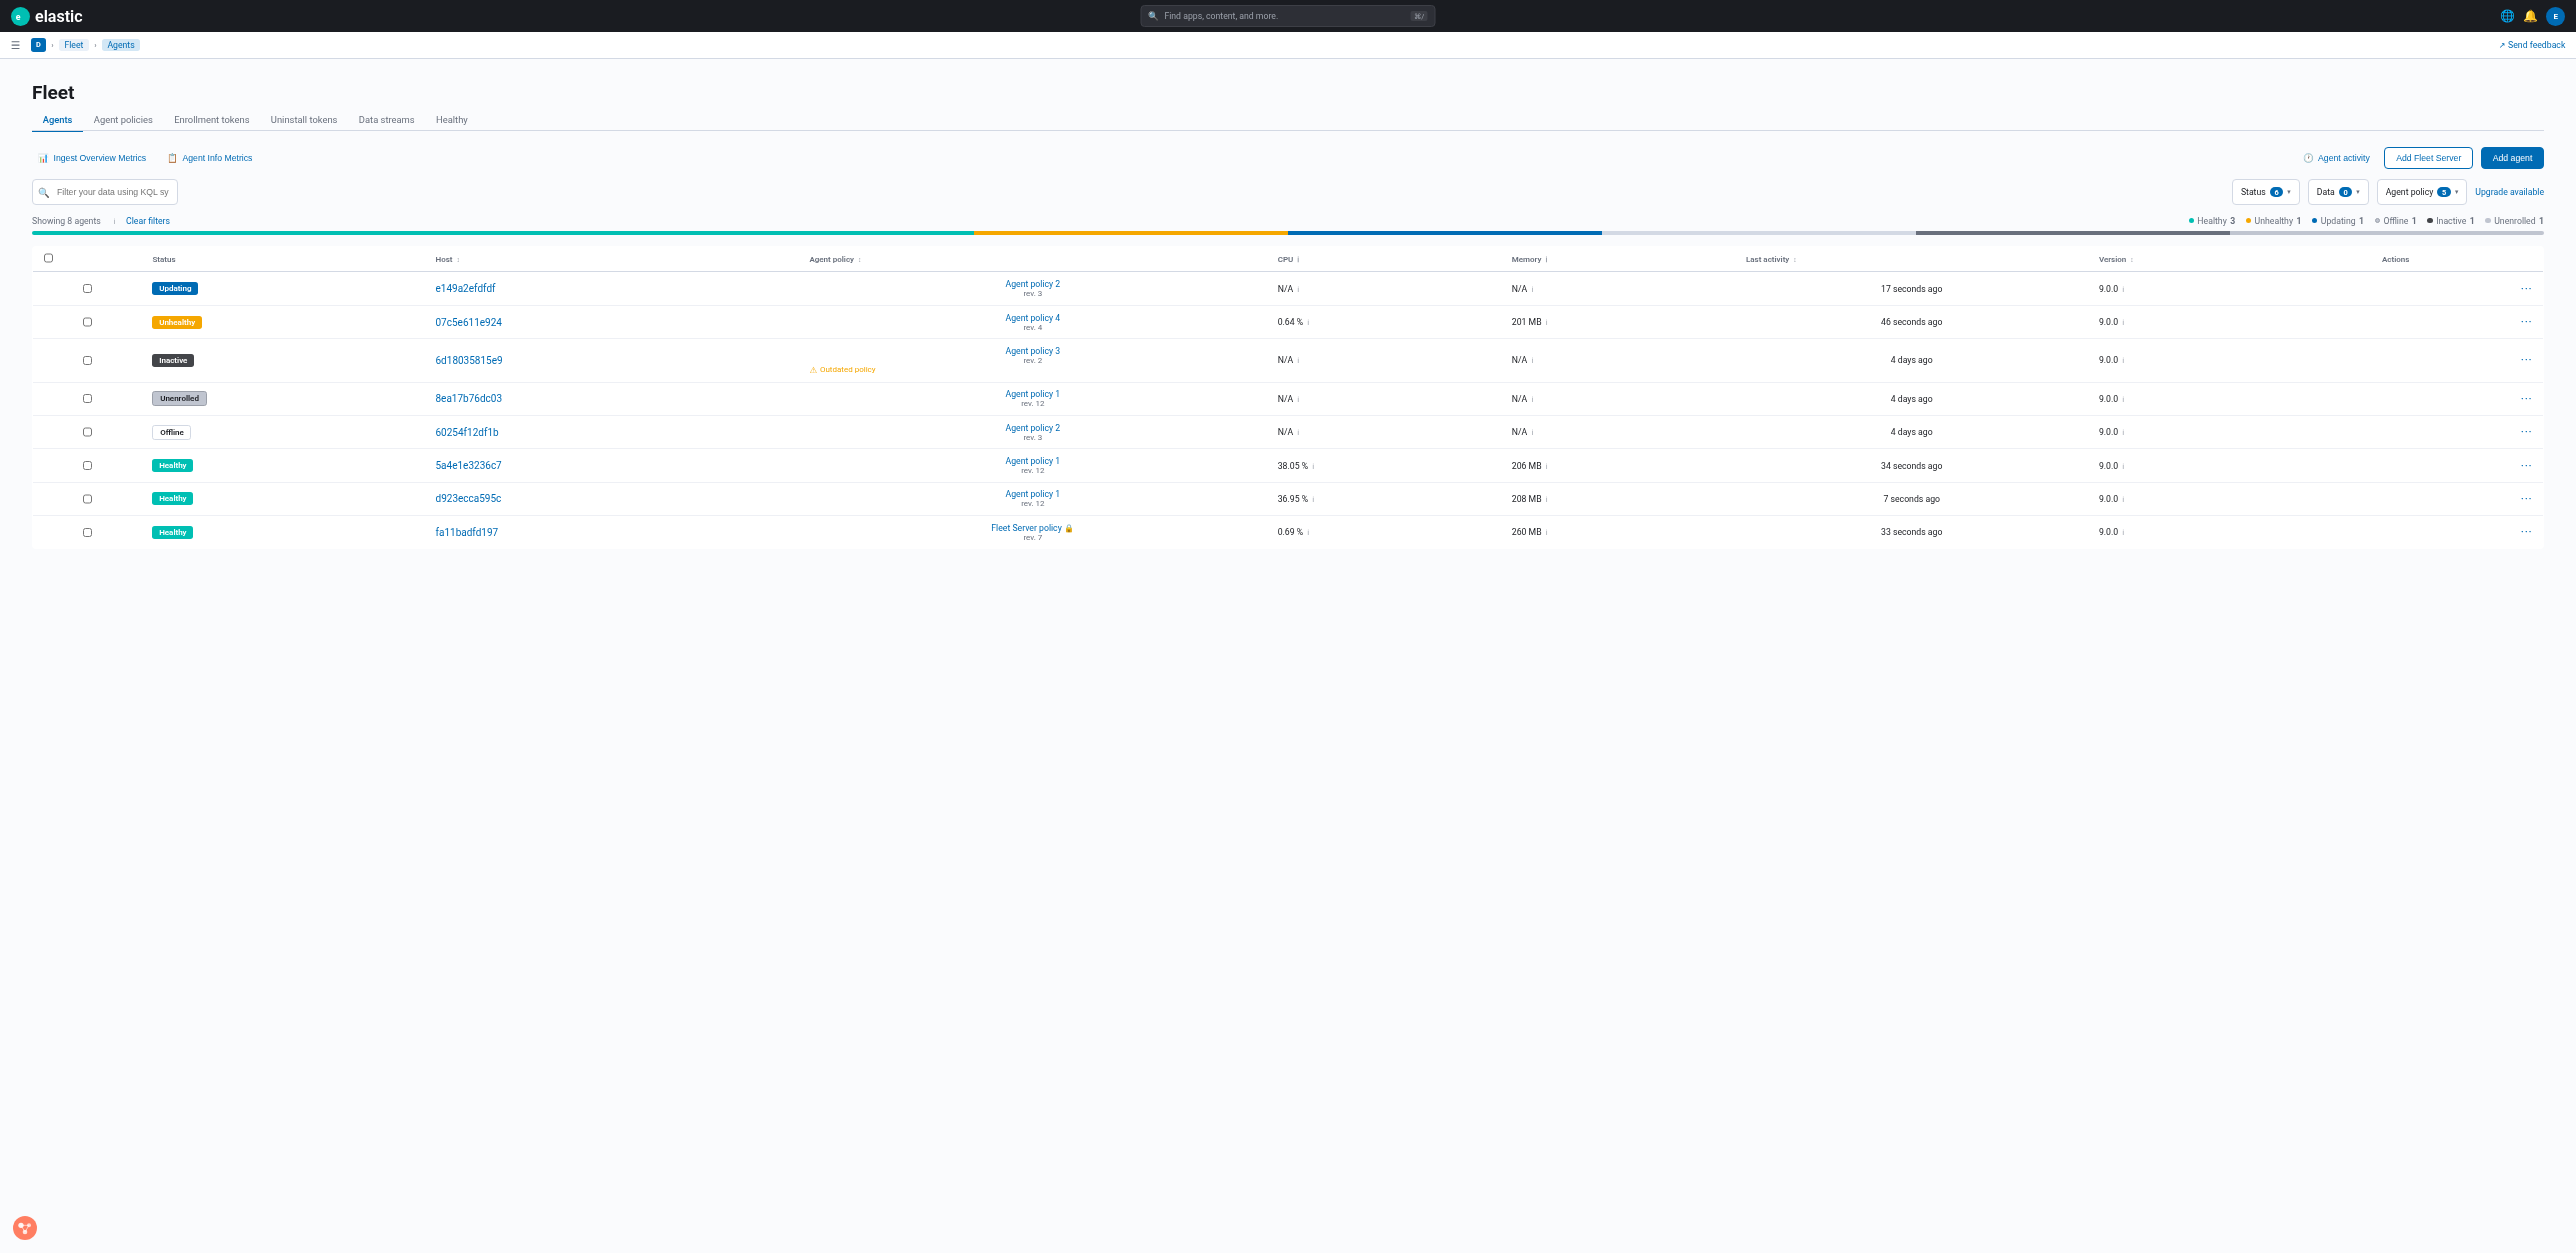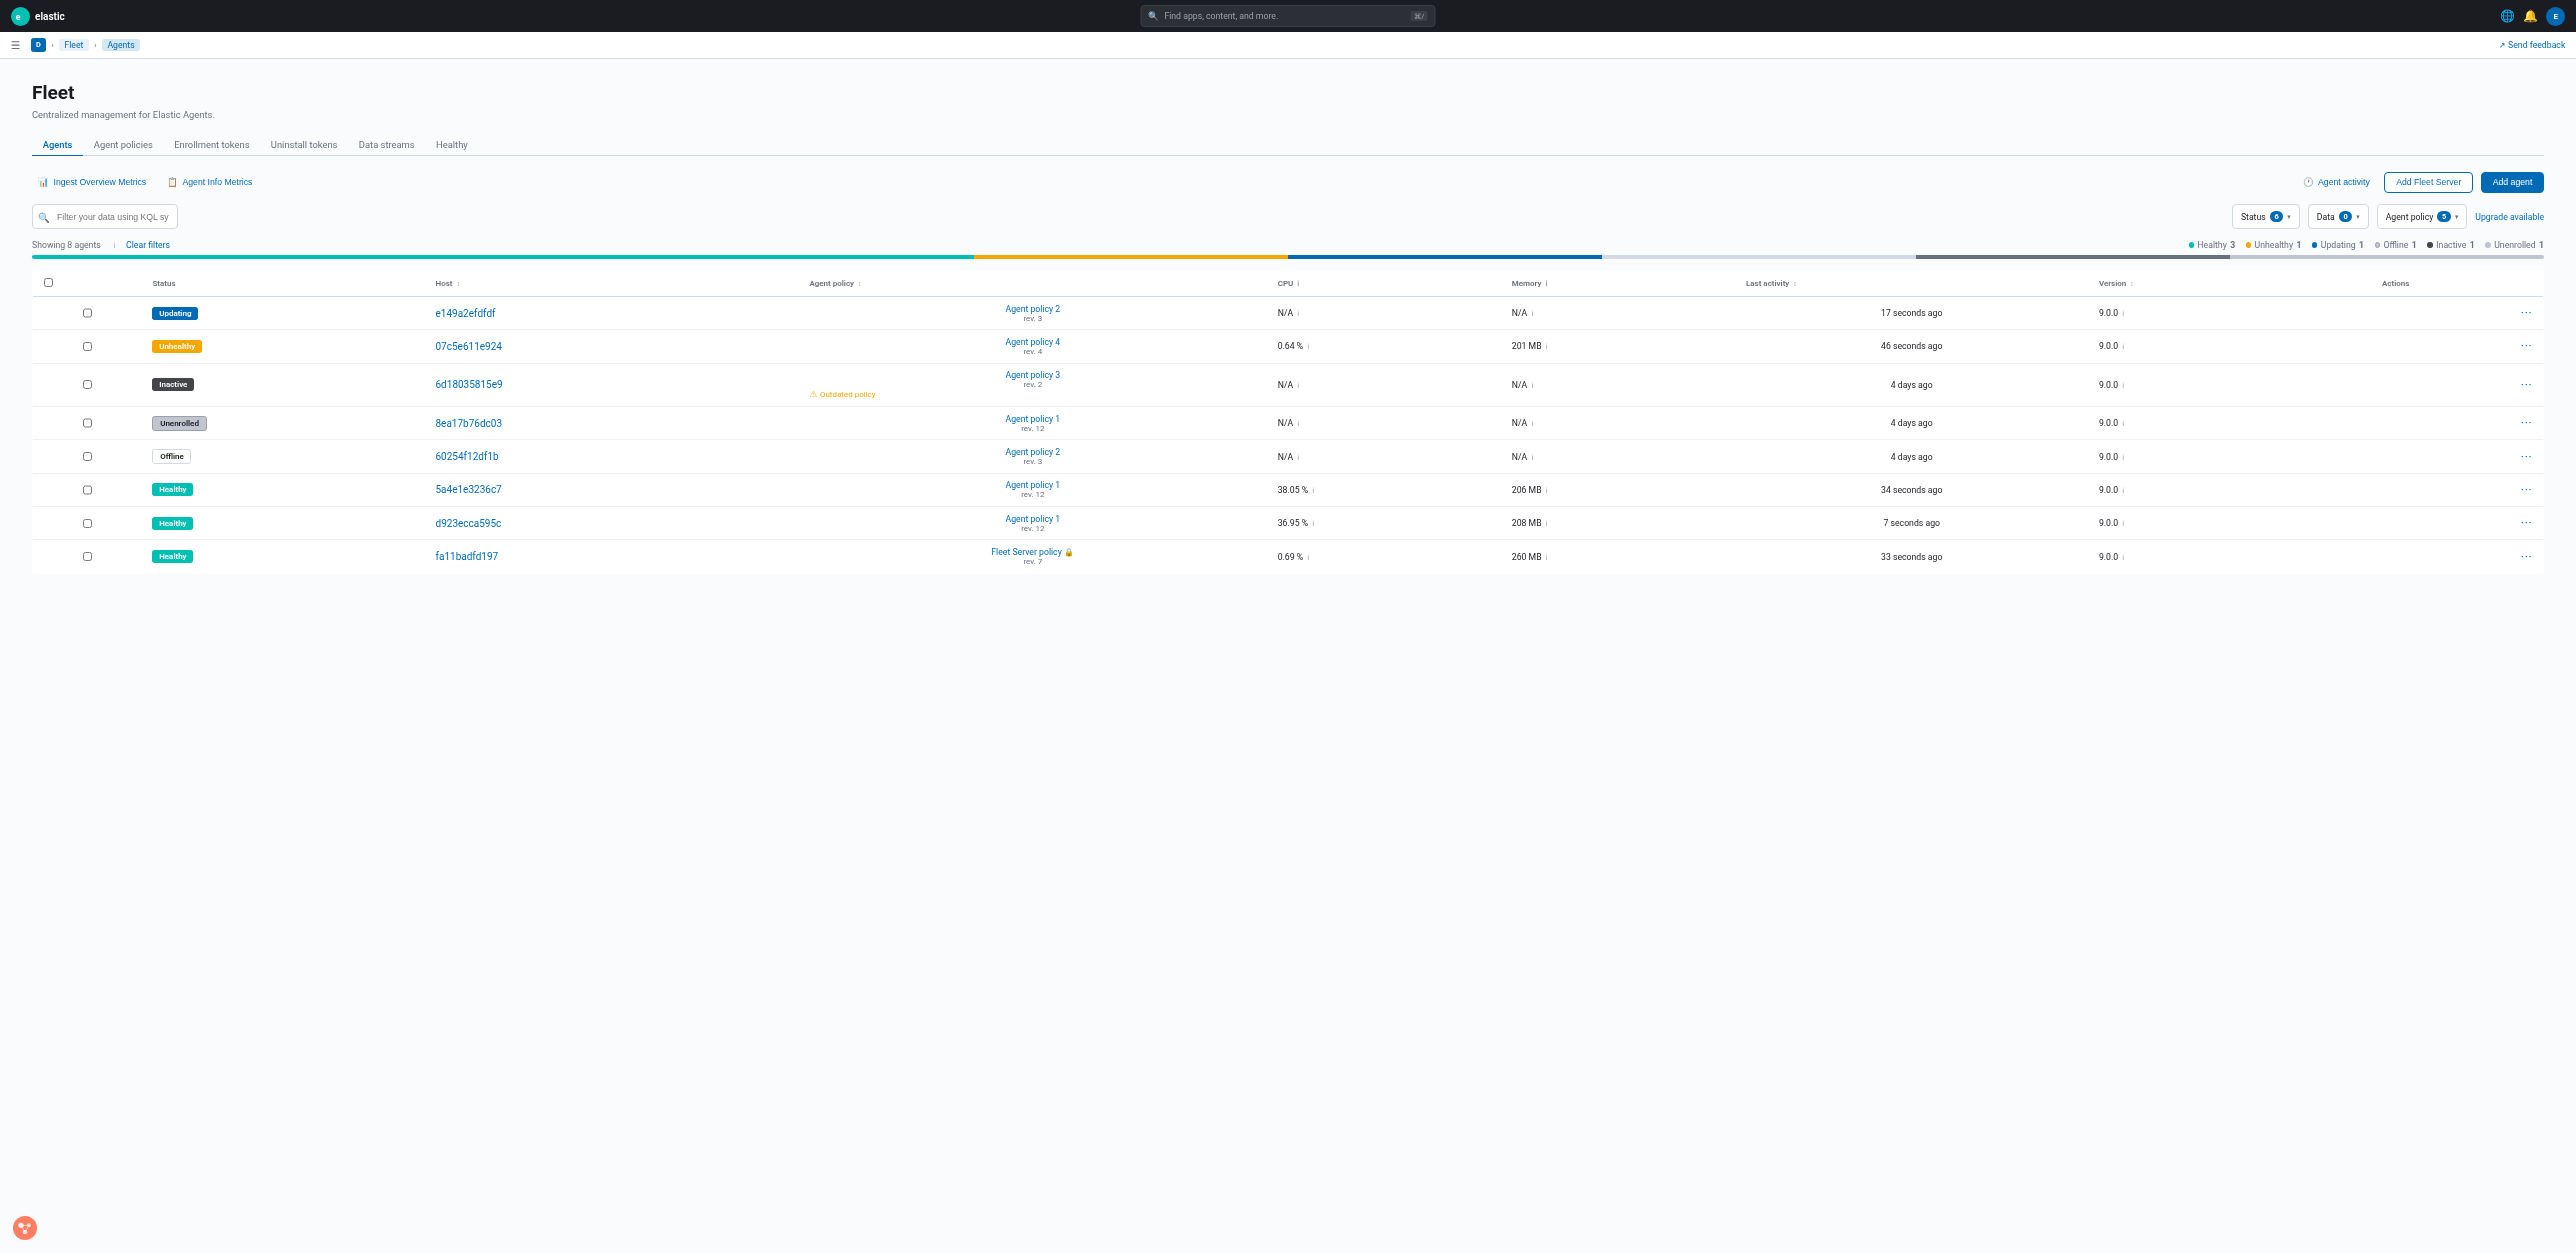--- a/index.html
+++ b/index.html
@@ -10,21 +10,21 @@
       background: #1a1c21;
       height: 32px;
       display: flex;
       align-items: center;
       padding: 0 10.7px;
       gap: 8px;
       position: relative;
     }
     .topnav-logo { display: flex; align-items: center; gap: 5.4px; }
     .elastic-logo { width: 19px; height: 19px; }
-    .elastic-text { color: white; font-size: 10px; font-weight: 600; }
+    .elastic-text { color: white; font-size: 16px; font-weight: 600; }
     .topnav-search {
       position: absolute;
       left: 50%;
       transform: translateX(-50%);
       width: 295px;
     }
     .search-box {
       width: 100%;
       background: #2d2f36;
       border: 0.7px solid #3d3f46;
@@ -334,21 +334,20 @@
   <span class="breadcrumb-sep">›</span>
   <span class="breadcrumb-current">Agents</span>
   <div class="breadcrumb-right">
     <span class="external-link-icon">↗</span>
     <span>Send feedback</span>
   </div>
 </div>
 
 <main class="main">
   <h1 class="page-title">Fleet</h1>
-  <p class="page-subtitle">Centralized management for Elastic Agents.</p>
 
   <div class="tabs">
     <div class="tab active">Agents</div>
     <div class="tab">Agent policies</div>
     <div class="tab">Enrollment tokens</div>
     <div class="tab">Uninstall tokens</div>
     <div class="tab">Data streams</div>
     <div class="tab">Healthy</div>
   </div>
 

